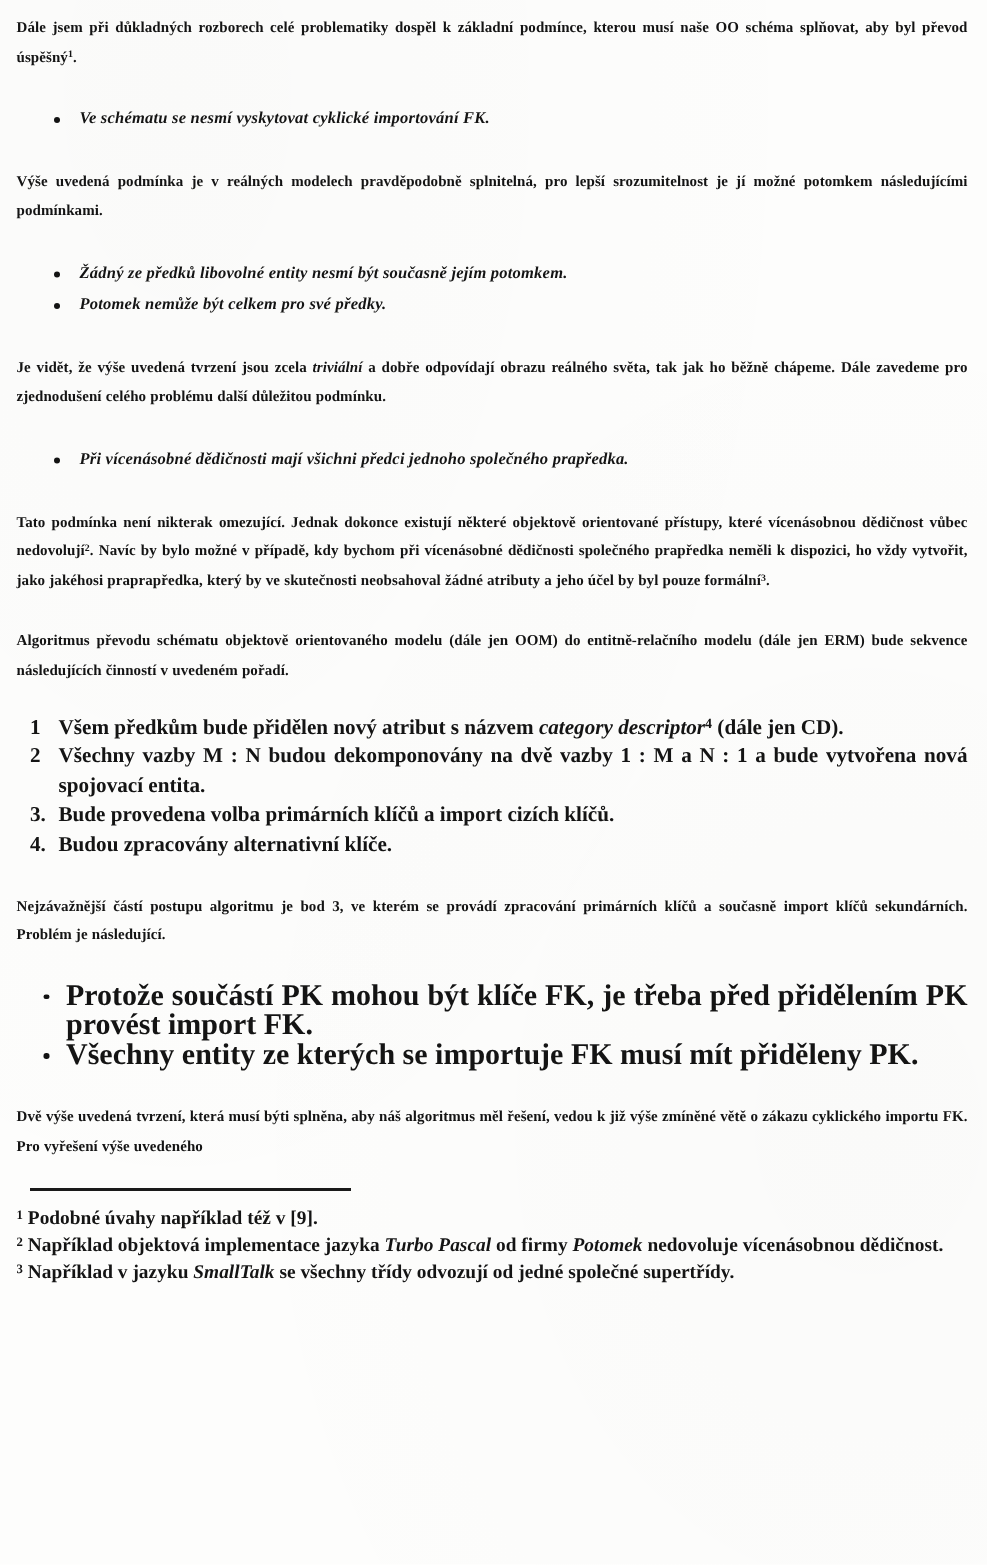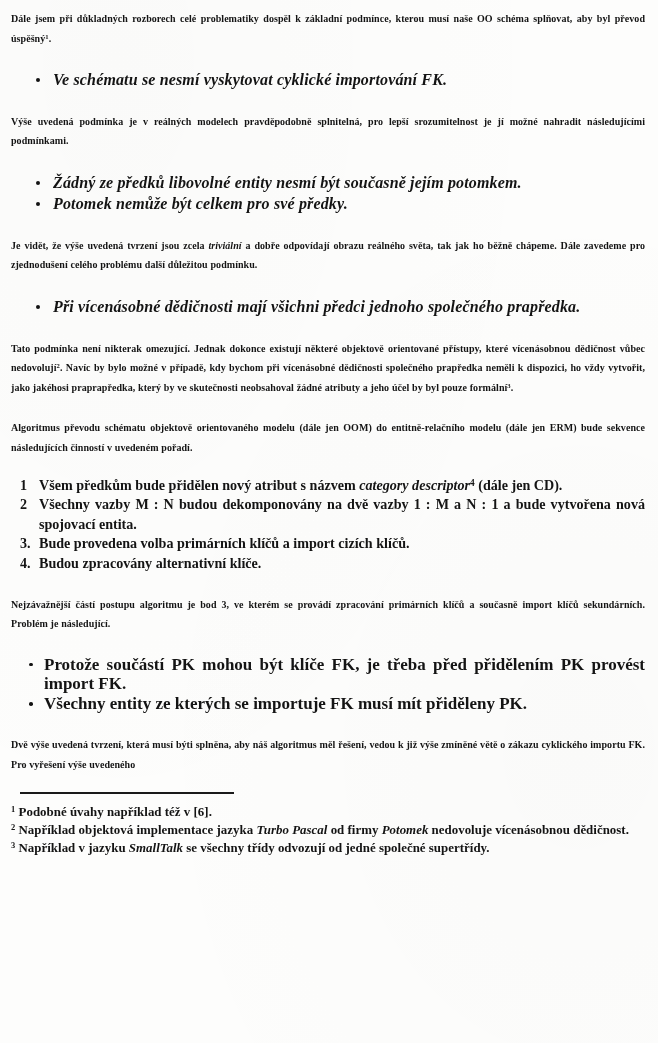--- a/index.html
+++ b/index.html
@@ -49,21 +49,21 @@
   ul.cond-list {
     list-style: none;
     margin: 0;
     padding: 0;
   }
   ul.cond-list li {
     position: relative;
     padding-left: 42px;
     font-style: italic;
     font-weight: 700;
-    font-size: 16px;
+    font-size: 11px;
     line-height: 21.5px;
     letter-spacing: 0.15px;
     text-align: left;
     font-family: Liberation Serif, serif;
   }
   ul.cond-list li::before {
     content: "";
     position: absolute;
     left: 25px;
     top: 9px;
@@ -76,21 +76,21 @@
   
   ul.plain-list {
     list-style: none;
     margin: 0;
     padding: 0;
   }
   ul.plain-list li {
     position: relative;
     padding-left: 33px;
     font-weight: 600;
-    font-size: 17px;
+    font-size: 20px;
     line-height: 19.8px;
     text-align: justify;
   }
   ul.plain-list li::before {
     content: "";
     position: absolute;
     left: 18px;
     top: 8px;
     width: 3.6px;
     height: 3.6px;
@@ -155,21 +155,21 @@
   <p class="para body-text"><span>Dále jsem při důkladných rozborech celé problematiky dospěl k základní podmínce, kterou musí naše OO schéma splňovat, aby byl převod úspěšný</span><sup>1</sup><span>.</span></p>
 
   <div class="gap-lg"></div>
 
   <ul class="cond-list">
     <li>Ve schématu se nesmí vyskytovat cyklické importování FK.</li>
   </ul>
 
   <div class="gap-lg"></div>
 
-  <p class="para body-text">Výše uvedená podmínka je v reálných modelech pravděpodobně splnitelná, pro lepší srozumitelnost je jí možné nahradit následujícími podmínkami.</p>
+  <p class="para body-text">Výše uvedená podmínka je v reálných modelech pravděpodobně splnitelná, pro lepší srozumitelnost je jí možné potomkem následujícími podmínkami.</p>
 
   <div class="gap-lg"></div>
 
   <ul class="cond-list">
     <li>Žádný ze předků libovolné entity nesmí být současně jejím potomkem.</li>
     <li>Potomek nemůže být celkem pro své předky.</li>
   </ul>
 
   <div class="gap-lg"></div>
 
@@ -214,21 +214,21 @@
 
   <div class="gap-lg"></div>
 
   <p class="para body-text">Dvě výše uvedená tvrzení, která musí býti splněna, aby náš algoritmus měl řešení, vedou k již výše zmíněné větě o zákazu cyklického importu FK. Pro vyřešení výše uvedeného</p>
 
   <div class="gap-md"></div>
 
   <div class="fn-rule"></div>
 
   <div class="footnotes">
-    <p class="fn"><sup>1</sup> <span>Podobné úvahy například též v [6].</span></p>
+    <p class="fn"><sup>1</sup> <span>Podobné úvahy například též v [9].</span></p>
 
     <p class="fn"><sup>2</sup> <span>Například objektová implementace jazyka </span><i class="it">Turbo Pascal</i><span> od firmy </span><i class="it">Potomek</i><span> nedovoluje vícenásobnou dědičnost.</span></p>
 
     <p class="fn"><sup>3</sup> <span>Například v jazyku </span><i class="it">SmallTalk</i><span> se všechny třídy odvozují od jedné společné supertřídy.</span></p>
 
   </div>
 
 </div>
 
 </body></html>

